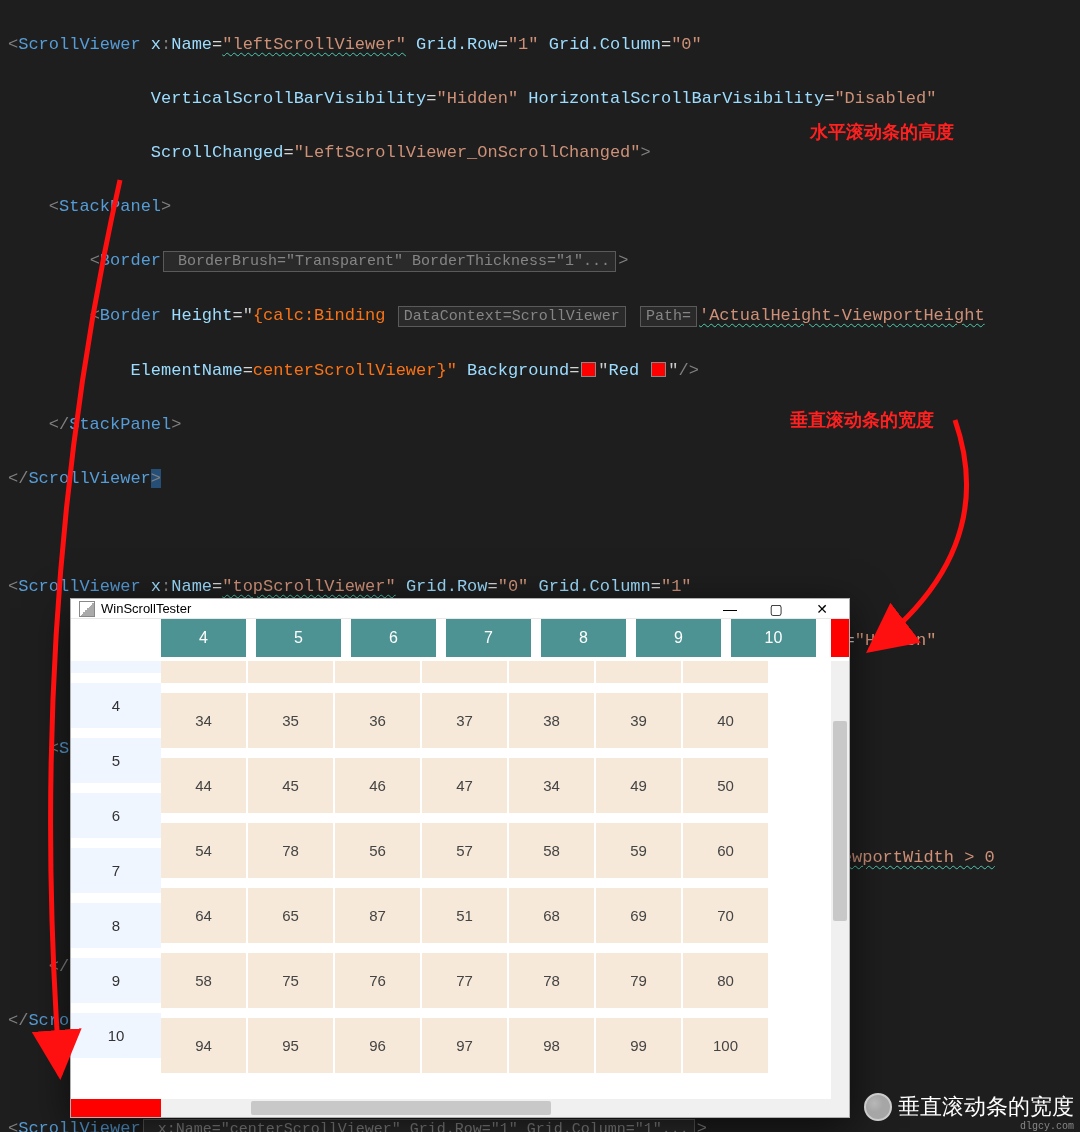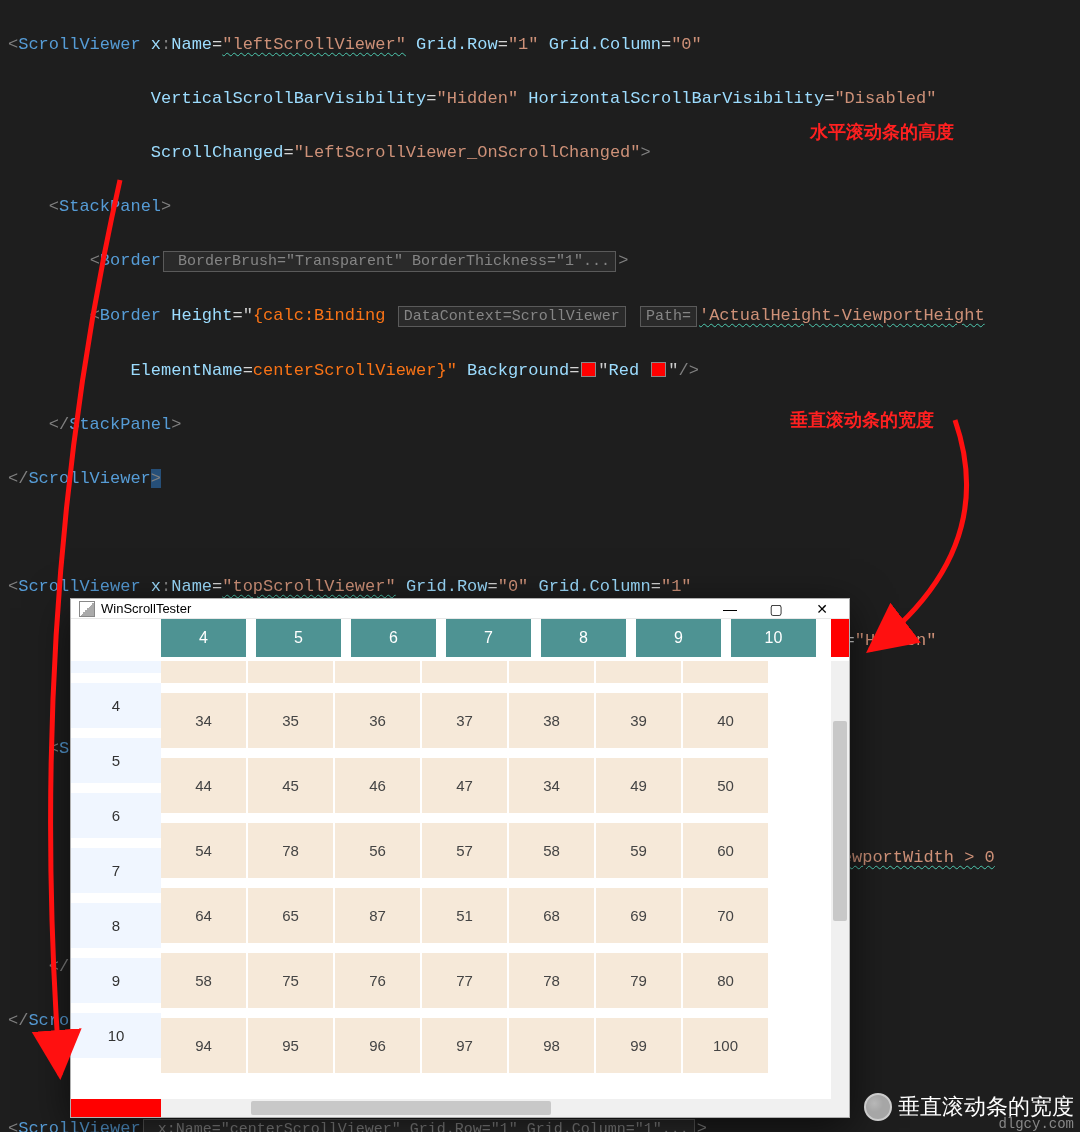--- a/index.html
+++ b/index.html
@@ -225,21 +225,21 @@
     align-items: center;
   }
   .wm-icon {
     width: 28px; height: 28px;
     border-radius: 50%;
     background: radial-gradient(circle at 35% 35%, #fff3, transparent 40%),#a6a6a6;
     border: 2px solid #ccc;
     margin-right: 6px;
     position: relative;
   }
-  .wm-sub { font-size: 14px; color: #888; position:absolute; right:6px; bottom:0;}
+  .wm-sub { font-size: 10px; color: #888; position:absolute; right:6px; bottom:0;}
 </style>
 </head>
 <body>
 
 <div class="code-editor">
 <span class="code-line"><span class="p">&lt;</span><span class="t">ScrollViewer</span> <span class="at">x</span><span class="p">:</span><span class="at">Name</span><span class="eq">=</span><span class="s ul">"leftScrollViewer"</span> <span class="at">Grid.Row</span><span class="eq">=</span><span class="s">"1"</span> <span class="at">Grid.Column</span><span class="eq">=</span><span class="s">"0"</span></span>
 <span class="code-line">              <span class="at">VerticalScrollBarVisibility</span><span class="eq">=</span><span class="s">"Hidden"</span> <span class="at">HorizontalScrollBarVisibility</span><span class="eq">=</span><span class="s">"Disabled"</span></span>
 <span class="code-line">              <span class="at">ScrollChanged</span><span class="eq">=</span><span class="s">"LeftScrollViewer_OnScrollChanged"</span><span class="p">&gt;</span></span>
 <span class="code-line">    <span class="p">&lt;</span><span class="t">StackPanel</span><span class="p">&gt;</span></span>
 <span class="code-line">        <span class="p">&lt;</span><span class="t">Border</span><span class="hint"> BorderBrush="Transparent" BorderThickness="1"...</span><span class="p">&gt;</span></span>

